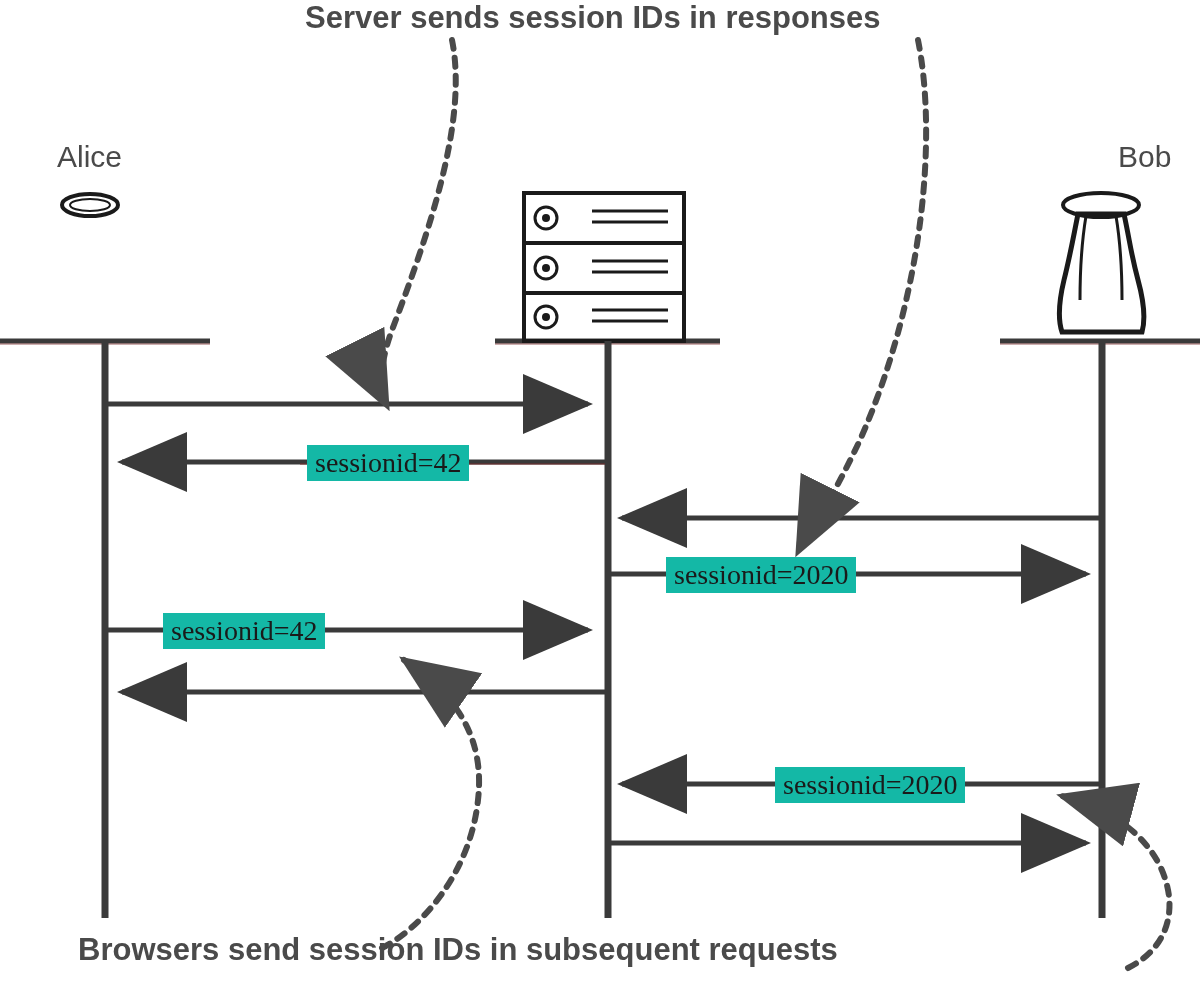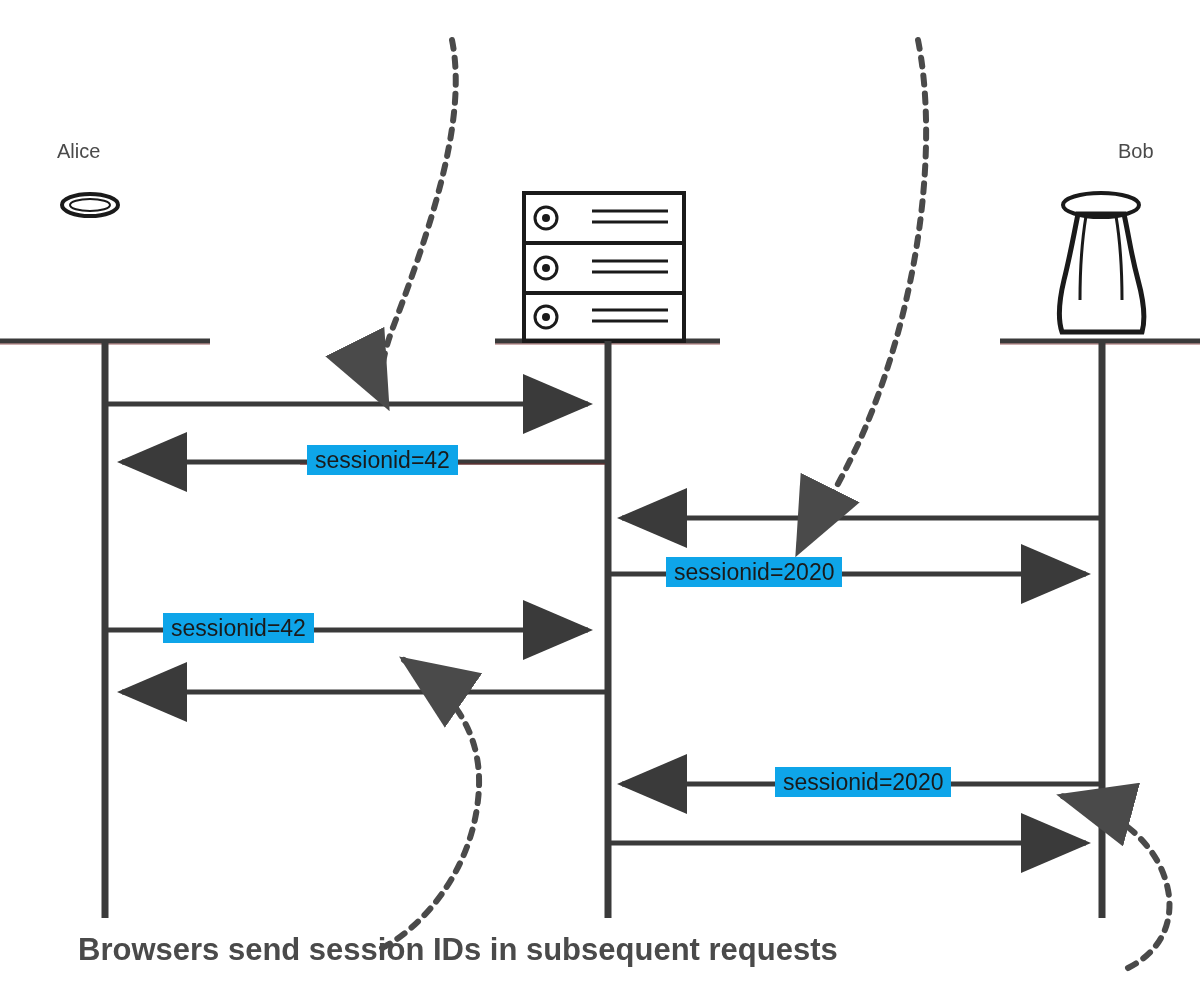--- a/index.html
+++ b/index.html
@@ -28,31 +28,32 @@
     position: absolute;
     color: #4a4a4a;
     font-size: 31px;
     font-weight: bold;
     white-space: nowrap;
     letter-spacing: 0px;
   }
   .actor-label {
     position: absolute;
     color: #4a4a4a;
-    font-size: 20px;
+    font-size: 30px;
     white-space: nowrap;
   }
   .msg-label {
     position: absolute;
-    background: #0ea5e9;
+    background: #14b8a6;
     color: #1a1a1a;
-    font-size: 23px;
+    font-size: 28px;
     white-space: nowrap;
     padding: 2px 8px;
     line-height: 1.15;
+    font-family: Liberation Serif, serif;
   }
 </style>
 </head>
 <body>
 
 <div id="stage">
 
   <svg class="layer" viewBox="0 0 1200 999">
     <defs>
       <marker id="arrowR" markerWidth="14" markerHeight="12" refX="13" refY="6" orient="auto">
@@ -125,20 +126,21 @@
     </g>
 
     <g fill="none" stroke="#4a4a4a" stroke-width="6" stroke-dasharray="9 9" stroke-linecap="round">
       <path d="M452,40 C468,120 430,230 392,330 C378,368 380,392 387,406" marker-end="url(#arrowCurve)"></path>
       <path d="M918,40 C938,140 922,300 860,440 C828,508 806,536 798,552" marker-end="url(#arrowCurve)"></path>
       <path d="M382,948 C418,930 470,876 478,800 C486,730 448,690 404,660" marker-end="url(#arrowCurve)"></path>
       <path d="M1128,968 C1168,948 1180,908 1160,866 C1138,822 1092,804 1062,796" marker-end="url(#arrowCurve)"></path>
     </g>
   </svg>
 
+  <div class="ann-text" style="left:305px; top:0px;">Server sends session IDs in responses</div>
   <div class="ann-text" style="left:78px; top:932px;">Browsers send session IDs in subsequent requests</div>
 
   <div class="actor-label" style="left:57px; top:140px;">Alice</div>
   <div class="actor-label" style="left:1118px; top:140px;">Bob</div>
 
   <div class="msg-label" style="left:307px; top:445px;">sessionid=42</div>
   <div class="msg-label" style="left:666px; top:557px;">sessionid=2020</div>
   <div class="msg-label" style="left:163px; top:613px;">sessionid=42</div>
   <div class="msg-label" style="left:775px; top:767px;">sessionid=2020</div>
 

